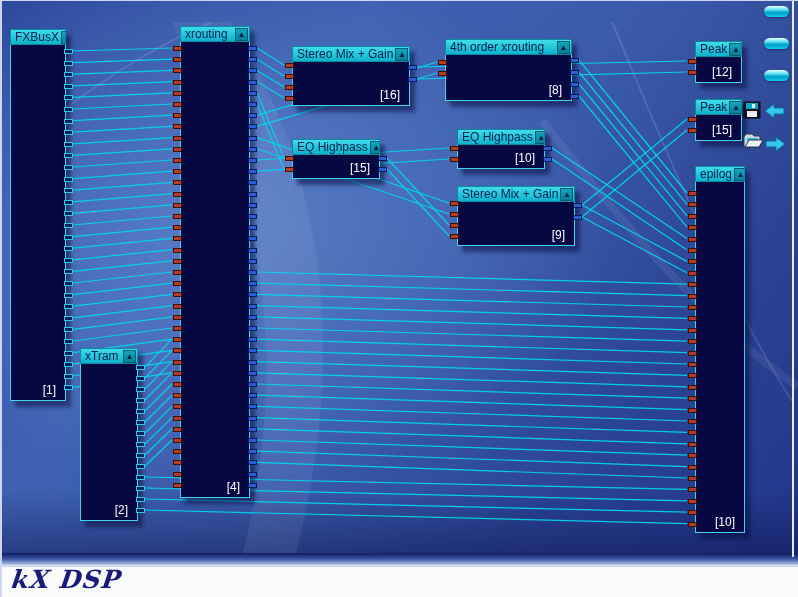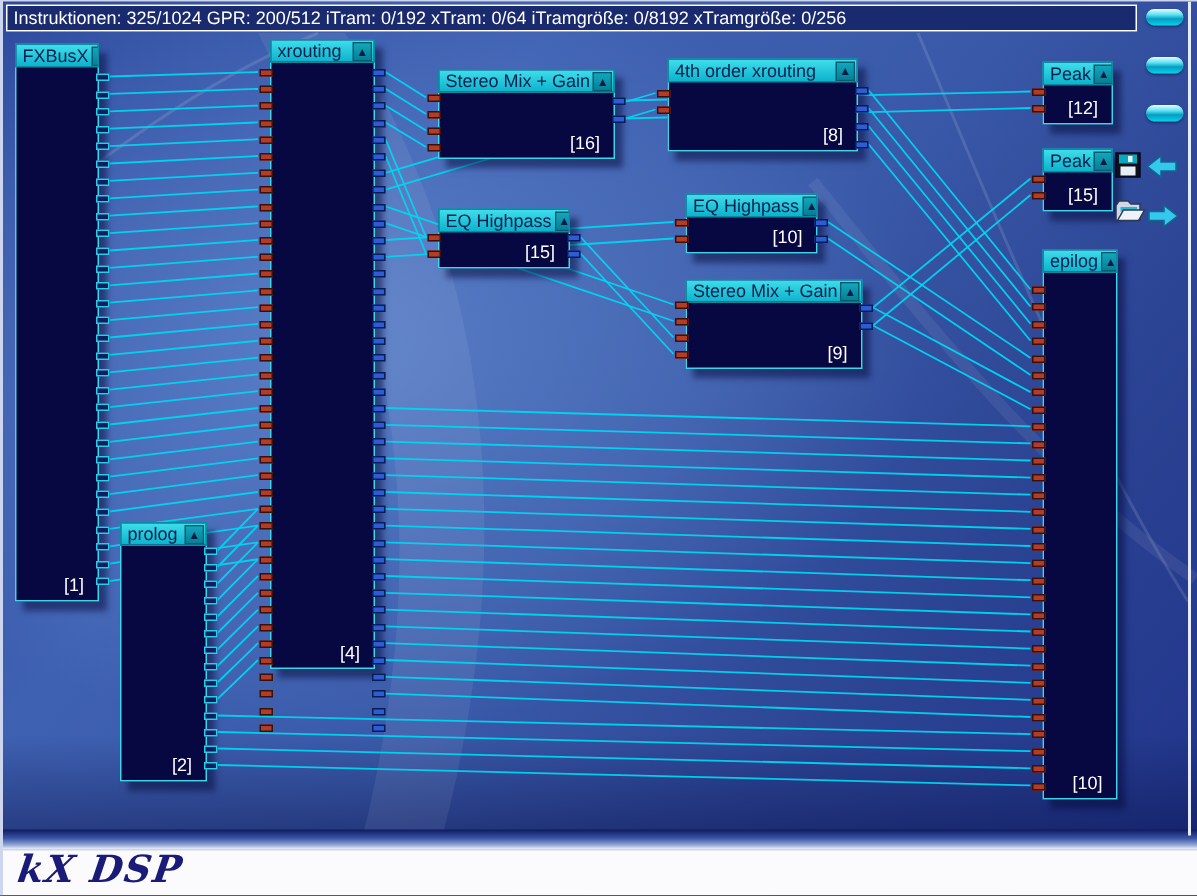--- a/index.html
+++ b/index.html
@@ -206,40 +206,40 @@
         <div class="pin pin-bus" style="left: 53px; top: 285.8px;"></div>
         <div class="pin pin-bus" style="left: 53px; top: 297.4px;"></div>
         <div class="pin pin-bus" style="left: 53px; top: 309px;"></div>
         <div class="pin pin-bus" style="left: 53px; top: 320.6px;"></div>
         <div class="pin pin-bus" style="left: 53px; top: 332.2px;"></div>
         <div class="pin pin-bus" style="left: 53px; top: 343.8px;"></div>
         <div class="pin pin-bus" style="left: 53px; top: 355.4px;"></div>
       </div>
       <div class="node" style="left: 78px; top: 347px; width: 58px; height: 173px;">
         <div class="node-title">
-          <span>prolog</span>
+          <span>xTram</span>
           <span class="collapse-btn">▲</span>
         </div>
         <span class="node-index">[2]</span>
         <div class="pin pin-bus" style="left: 55px; top: 16px;"></div>
         <div class="pin pin-bus" style="left: 55px; top: 27px;"></div>
         <div class="pin pin-bus" style="left: 55px; top: 38px;"></div>
         <div class="pin pin-bus" style="left: 55px; top: 49px;"></div>
         <div class="pin pin-bus" style="left: 55px; top: 60px;"></div>
         <div class="pin pin-bus" style="left: 55px; top: 71px;"></div>
         <div class="pin pin-bus" style="left: 55px; top: 82px;"></div>
         <div class="pin pin-bus" style="left: 55px; top: 93px;"></div>
         <div class="pin pin-bus" style="left: 55px; top: 104px;"></div>
         <div class="pin pin-bus" style="left: 55px; top: 115px;"></div>
         <div class="pin pin-bus" style="left: 55px; top: 126px;"></div>
         <div class="pin pin-bus" style="left: 55px; top: 137px;"></div>
         <div class="pin pin-bus" style="left: 55px; top: 148px;"></div>
         <div class="pin pin-bus" style="left: 55px; top: 159px;"></div>
       </div>
-      <div class="node" style="left: 178px; top: 25px; width: 70px; height: 420px;">
+      <div class="node" style="left: 178px; top: 25px; width: 70px; height: 472px;">
         <div class="node-title">
           <span>xrouting</span>
           <span class="collapse-btn">▲</span>
         </div>
         <span class="node-index">[4]</span>
         <div class="pin pin-in" style="left: -8px; top: 19px;"></div>
         <div class="pin pin-in" style="left: -8px; top: 30.2px;"></div>
         <div class="pin pin-in" style="left: -8px; top: 41.4px;"></div>
         <div class="pin pin-in" style="left: -8px; top: 52.6px;"></div>
         <div class="pin pin-in" style="left: -8px; top: 63.8px;"></div>
@@ -430,23 +430,20 @@
         <div class="pin pin-in" style="left: -8px; top: 286.2px;"></div>
         <div class="pin pin-in" style="left: -8px; top: 297.6px;"></div>
         <div class="pin pin-in" style="left: -8px; top: 309px;"></div>
         <div class="pin pin-in" style="left: -8px; top: 320.4px;"></div>
         <div class="pin pin-in" style="left: -8px; top: 331.8px;"></div>
         <div class="pin pin-in" style="left: -8px; top: 343.2px;"></div>
         <div class="pin pin-in" style="left: -8px; top: 354.6px;"></div>
       </div>
     </div>
 
-  <div class="topbar">
-    <span>Instruktionen: 325/1024 GPR: 200/512 iTram: 0/192 xTram: 0/64 iTramgröße: 0/8192 xTramgröße: 0/256</span>
-  </div>
 
   <div class="pill" style="left:762px;top:5px;"></div>
   <div class="pill" style="left:762px;top:37px;"></div>
   <div class="pill" style="left:762px;top:69px;"></div>
 
   <div class="tool-icon" style="left:741px;top:100px;width:42px;height:20px;">
     <svg width="42" height="20" viewBox="0 0 42 20">
       <g>
         <rect x="1" y="1" width="16" height="16" fill="#101018" stroke="#000a20"></rect>
         <rect x="3" y="2" width="12" height="6" fill="#0aa8c0"></rect>

